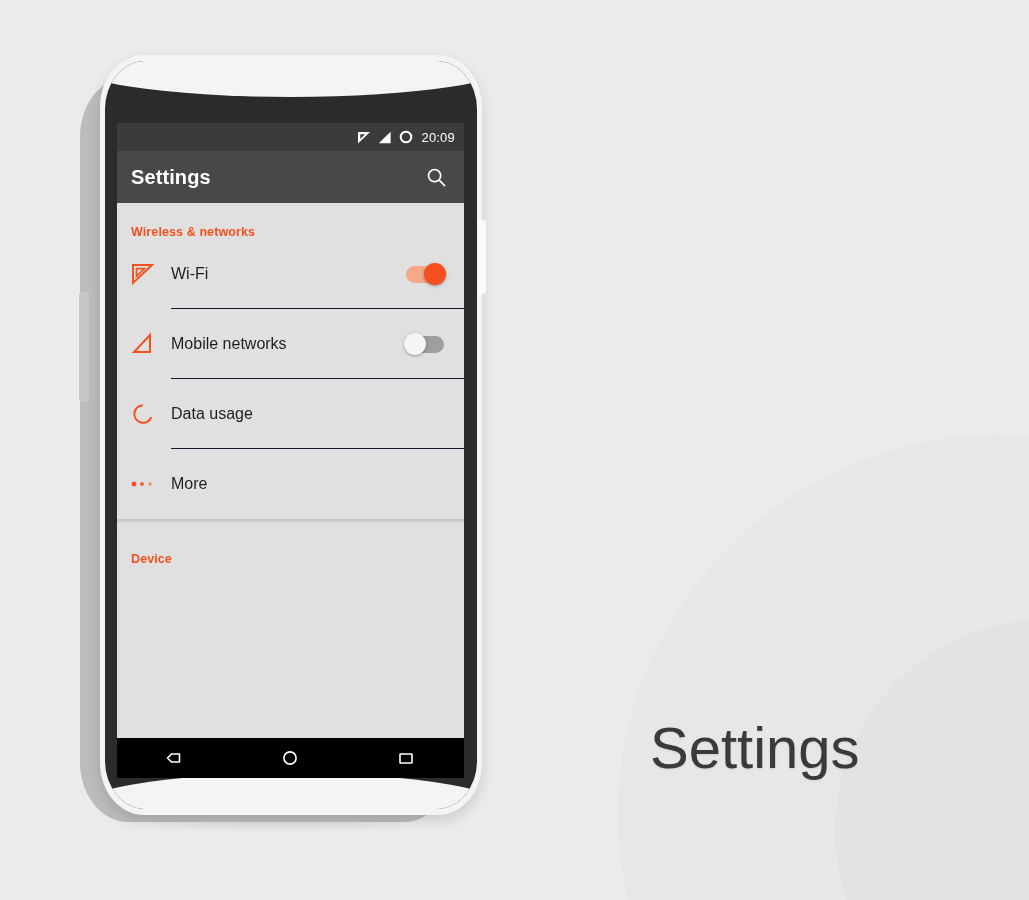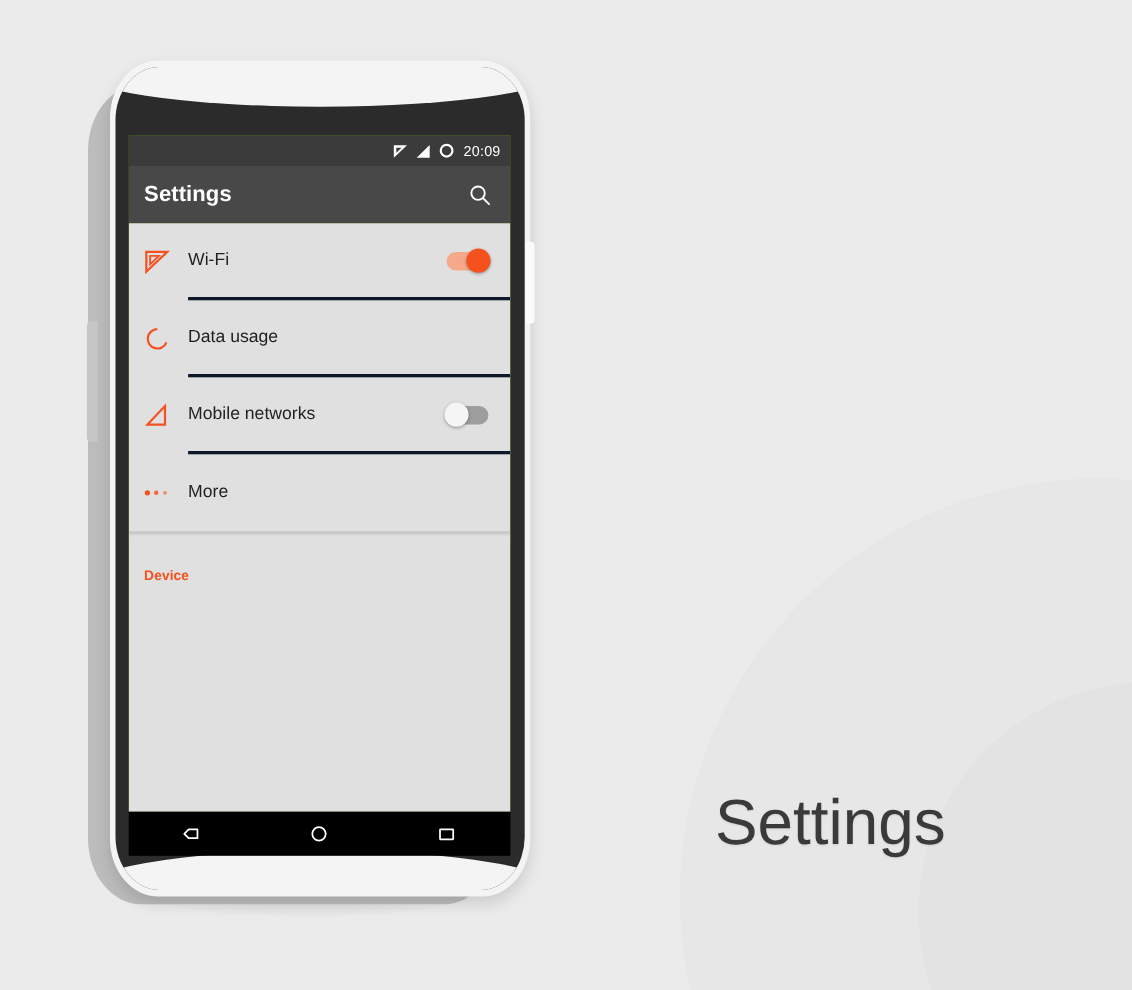--- a/index.html
+++ b/index.html
@@ -144,21 +144,21 @@
     border-radius: 0 3px 3px 0;
   }
 
   
   .screen {
     position: absolute;
     left: 39px;
     top: 68px;
     width: 347px;
     height: 615px;
-    background: #4d7c0f;
+    background: #14b8a6;
     overflow: hidden;
     z-index: 5;
   }
 
   
   .status-bar {
     height: 28px;
     background: #3b3b3b;
     display: flex;
     align-items: center;
@@ -238,21 +238,21 @@
     align-items: center;
     justify-content: flex-start;
   }
   .row-content {
     flex: 1;
     display: flex;
     align-items: center;
     justify-content: space-between;
     height: 100%;
     padding-right: 18px;
-    border-bottom: 3px solid #0f172a;
+    border-bottom: 1px solid #0f172a;
     box-sizing: border-box;
   }
   .row.last .row-content { border-bottom: none; }
   .row-label {
     font-size: 16px;
     color: #1f1f1f;
   }
 
   
   .switch {
@@ -364,20 +364,21 @@
           <svg width="21" height="21" viewBox="0 0 21 21">
             <circle cx="8.6" cy="8.6" r="6.1" fill="none" stroke="#ffffff" stroke-width="1.7"></circle>
             <line x1="13.2" y1="13.2" x2="18.6" y2="18.6" stroke="#ffffff" stroke-width="1.7" stroke-linecap="round"></line>
           </svg>
         </span>
       </span>
     </div>
 
     <div class="settings-list">
 
+      <div class="section-header">Wireless &amp; networks</div>
 
       <div class="row">
         <div class="row-icon">
           <svg width="24" height="24" viewBox="0 0 24 24">
             <path d="M2,3 L21,3 L2,21 Z" fill="none" stroke="#f4511e" stroke-width="2"></path>
             <path d="M5.5,6.6 L13.4,6.6 L5.5,14.3 Z" fill="none" stroke="#f4511e" stroke-width="1.7"></path>
           </svg>
         </div>
         <div class="row-content">
           <span class="row-label">Wi-Fi</span>
@@ -385,40 +386,40 @@
             <span class="track"></span>
             <span class="thumb"></span>
           </span>
         </div>
       </div>
 
 
       <div class="row">
         <div class="row-icon">
           <svg width="24" height="24" viewBox="0 0 24 24">
-            <path d="M12,3.2 A8.8,8.8 0 1 0 20.3,15.2" fill="none" stroke="#f4511e" stroke-width="2"></path>
-          </svg>
-        </div>
-        <div class="row-content">
-          <span class="row-label">Data usage</span>
-        </div>
-      </div>
-
-      <div class="row">
-        <div class="row-icon">
-          <svg width="24" height="24" viewBox="0 0 24 24">
             <path d="M19,3 L19,20 L3,20 Z" fill="none" stroke="#f4511e" stroke-width="2"></path>
           </svg>
         </div>
         <div class="row-content">
           <span class="row-label">Mobile networks</span>
           <span class="switch">
             <span class="track"></span>
             <span class="thumb"></span>
           </span>
+        </div>
+      </div>
+
+      <div class="row">
+        <div class="row-icon">
+          <svg width="24" height="24" viewBox="0 0 24 24">
+            <path d="M12,3.2 A8.8,8.8 0 1 0 20.3,15.2" fill="none" stroke="#f4511e" stroke-width="2"></path>
+          </svg>
+        </div>
+        <div class="row-content">
+          <span class="row-label">Data usage</span>
         </div>
       </div>
 
       <div class="row last">
         <div class="row-icon">
           <svg width="26" height="8" viewBox="0 0 26 8">
             <circle cx="3" cy="4" r="2.4" fill="#f4511e"></circle>
             <circle cx="11" cy="4" r="2" fill="#f4511e" opacity="0.85"></circle>
             <circle cx="19" cy="4" r="1.7" fill="#f4511e" opacity="0.6"></circle>
           </svg>

